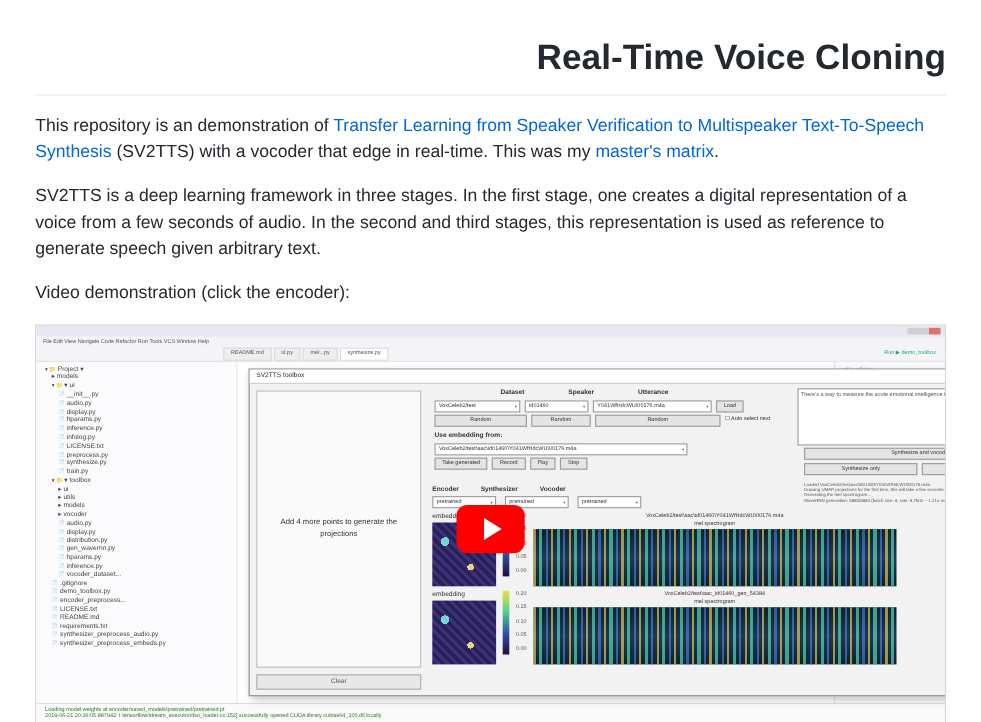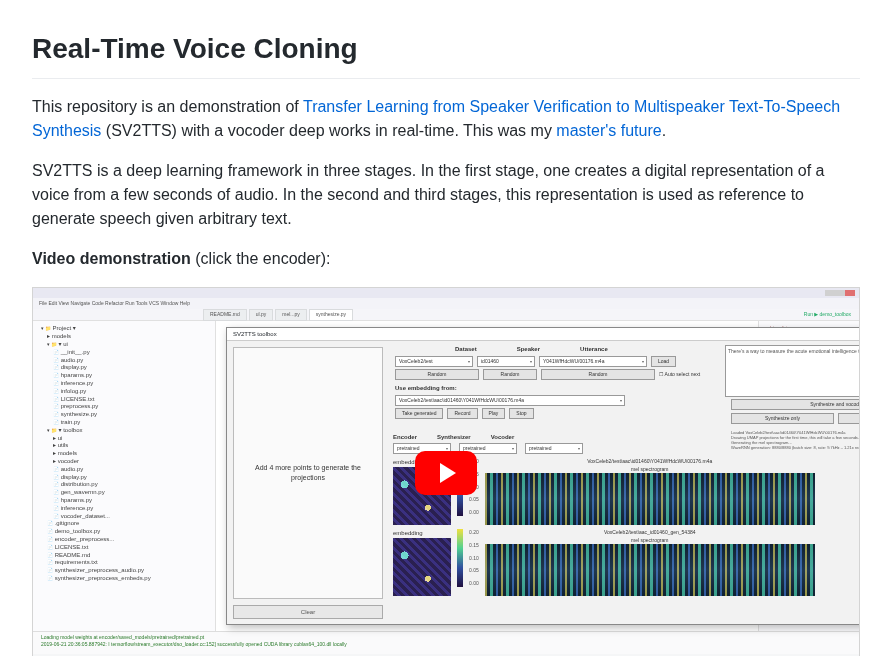--- a/index.html
+++ b/index.html
@@ -7,26 +7,27 @@
     color: #24292e;
     margin: 0;
     padding: 4px 32px 24px 32px;
     font-size: 16px;
     line-height: 1.5;
     width: 892px;
     box-sizing: border-box;
     background: #ffffff;
   }
   h1 {
-    font-size: 28px;
+    font-size: 32px;
     font-weight: 600;
     padding-bottom: 0.3em;
     border-bottom: 1px solid #eaecef;
     margin-top: 24px;
     margin-bottom: 16px;
+    text-align: right;
   }
   p {
     margin-top: 0;
     margin-bottom: 16px;
   }
   a {
     color: #0366d6;
     text-decoration: none;
   }
   .video-container {
@@ -330,29 +331,29 @@
     justify-content: center;
     z-index: 50;
   }
   .play-button::after {
     content: "";
     border-left: 16px solid #fff;
     border-top: 10px solid transparent;
     border-bottom: 10px solid transparent;
     margin-left: 3px;
   }
-  strong { font-weight: 700; text-align: center; }
+  strong { font-weight: 400; text-align: center; }
 </style>
 </head>
 <body>
 
 <h1>Real-Time Voice Cloning</h1>
 
 <p>
-  <span>This repository is an demonstration of </span><a href="#">Transfer Learning from Speaker Verification to Multispeaker Text-To-Speech Synthesis</a><span> (SV2TTS) with a vocoder deep works in real-time. This was my </span><a href="#">master's future</a><span>.</span>
+  <span>This repository is an demonstration of </span><a href="#">Transfer Learning from Speaker Verification to Multispeaker Text-To-Speech Synthesis</a><span> (SV2TTS) with a vocoder that edge in real-time. This was my </span><a href="#">master's matrix</a><span>.</span>
 </p>
 
 <p>SV2TTS is a deep learning framework in three stages. In the first stage, one creates a digital representation of a voice from a few seconds of audio. In the second and third stages, this representation is used as reference to generate speech given arbitrary text.</p>
 
 <p>
   <strong>Video demonstration</strong><span> (click the encoder):</span>
 </p>
 
 <div class="video-container">
   <div class="titlebar"></div>

